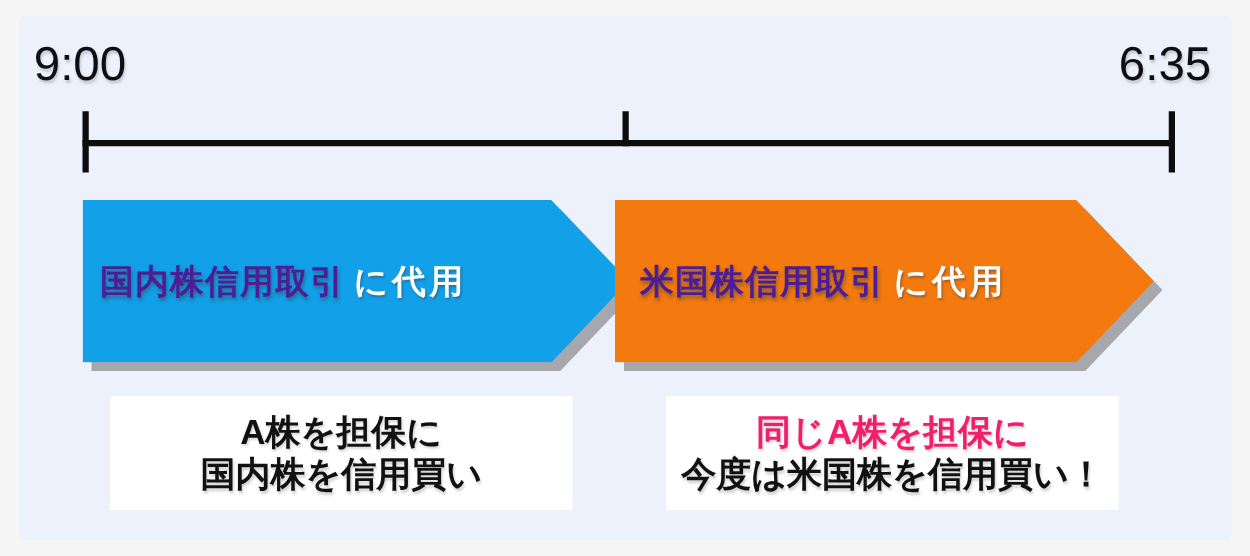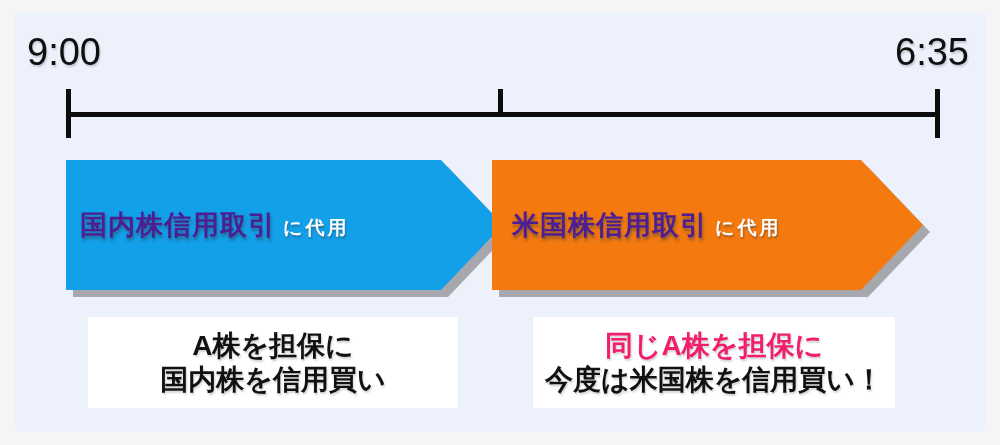--- a/index.html
+++ b/index.html
@@ -46,21 +46,21 @@
   .arrow-orange .arrow-shape{background:#f4790e;}
   .arrow-shape{display:flex;align-items:center;padding-left:14px;box-sizing:border-box;}
   .arrow-orange .arrow-shape{padding-left:20px;}
   .arrow-label{display:flex;align-items:baseline;}
   .arrow-title{
     font-size:27px;font-weight:700;color:#4c1d95;
     letter-spacing:1px;white-space:nowrap;
     text-shadow:1px 3px 3px rgba(50,60,70,.5);
   }
   .arrow-suffix{
-    font-size:19px;font-weight:700;color:#ffffff;
+    font-size:27px;font-weight:700;color:#ffffff;
     letter-spacing:3px;margin-left:7px;white-space:nowrap;
     text-shadow:1px 2px 2px rgba(50,60,70,.45);
   }
   
   .note{
     position:absolute;top:304px;height:91px;background:#ffffff;
     display:flex;flex-direction:column;justify-content:center;align-items:center;
     text-align:center;
   }
   .note-left{left:73px;width:370px;}

